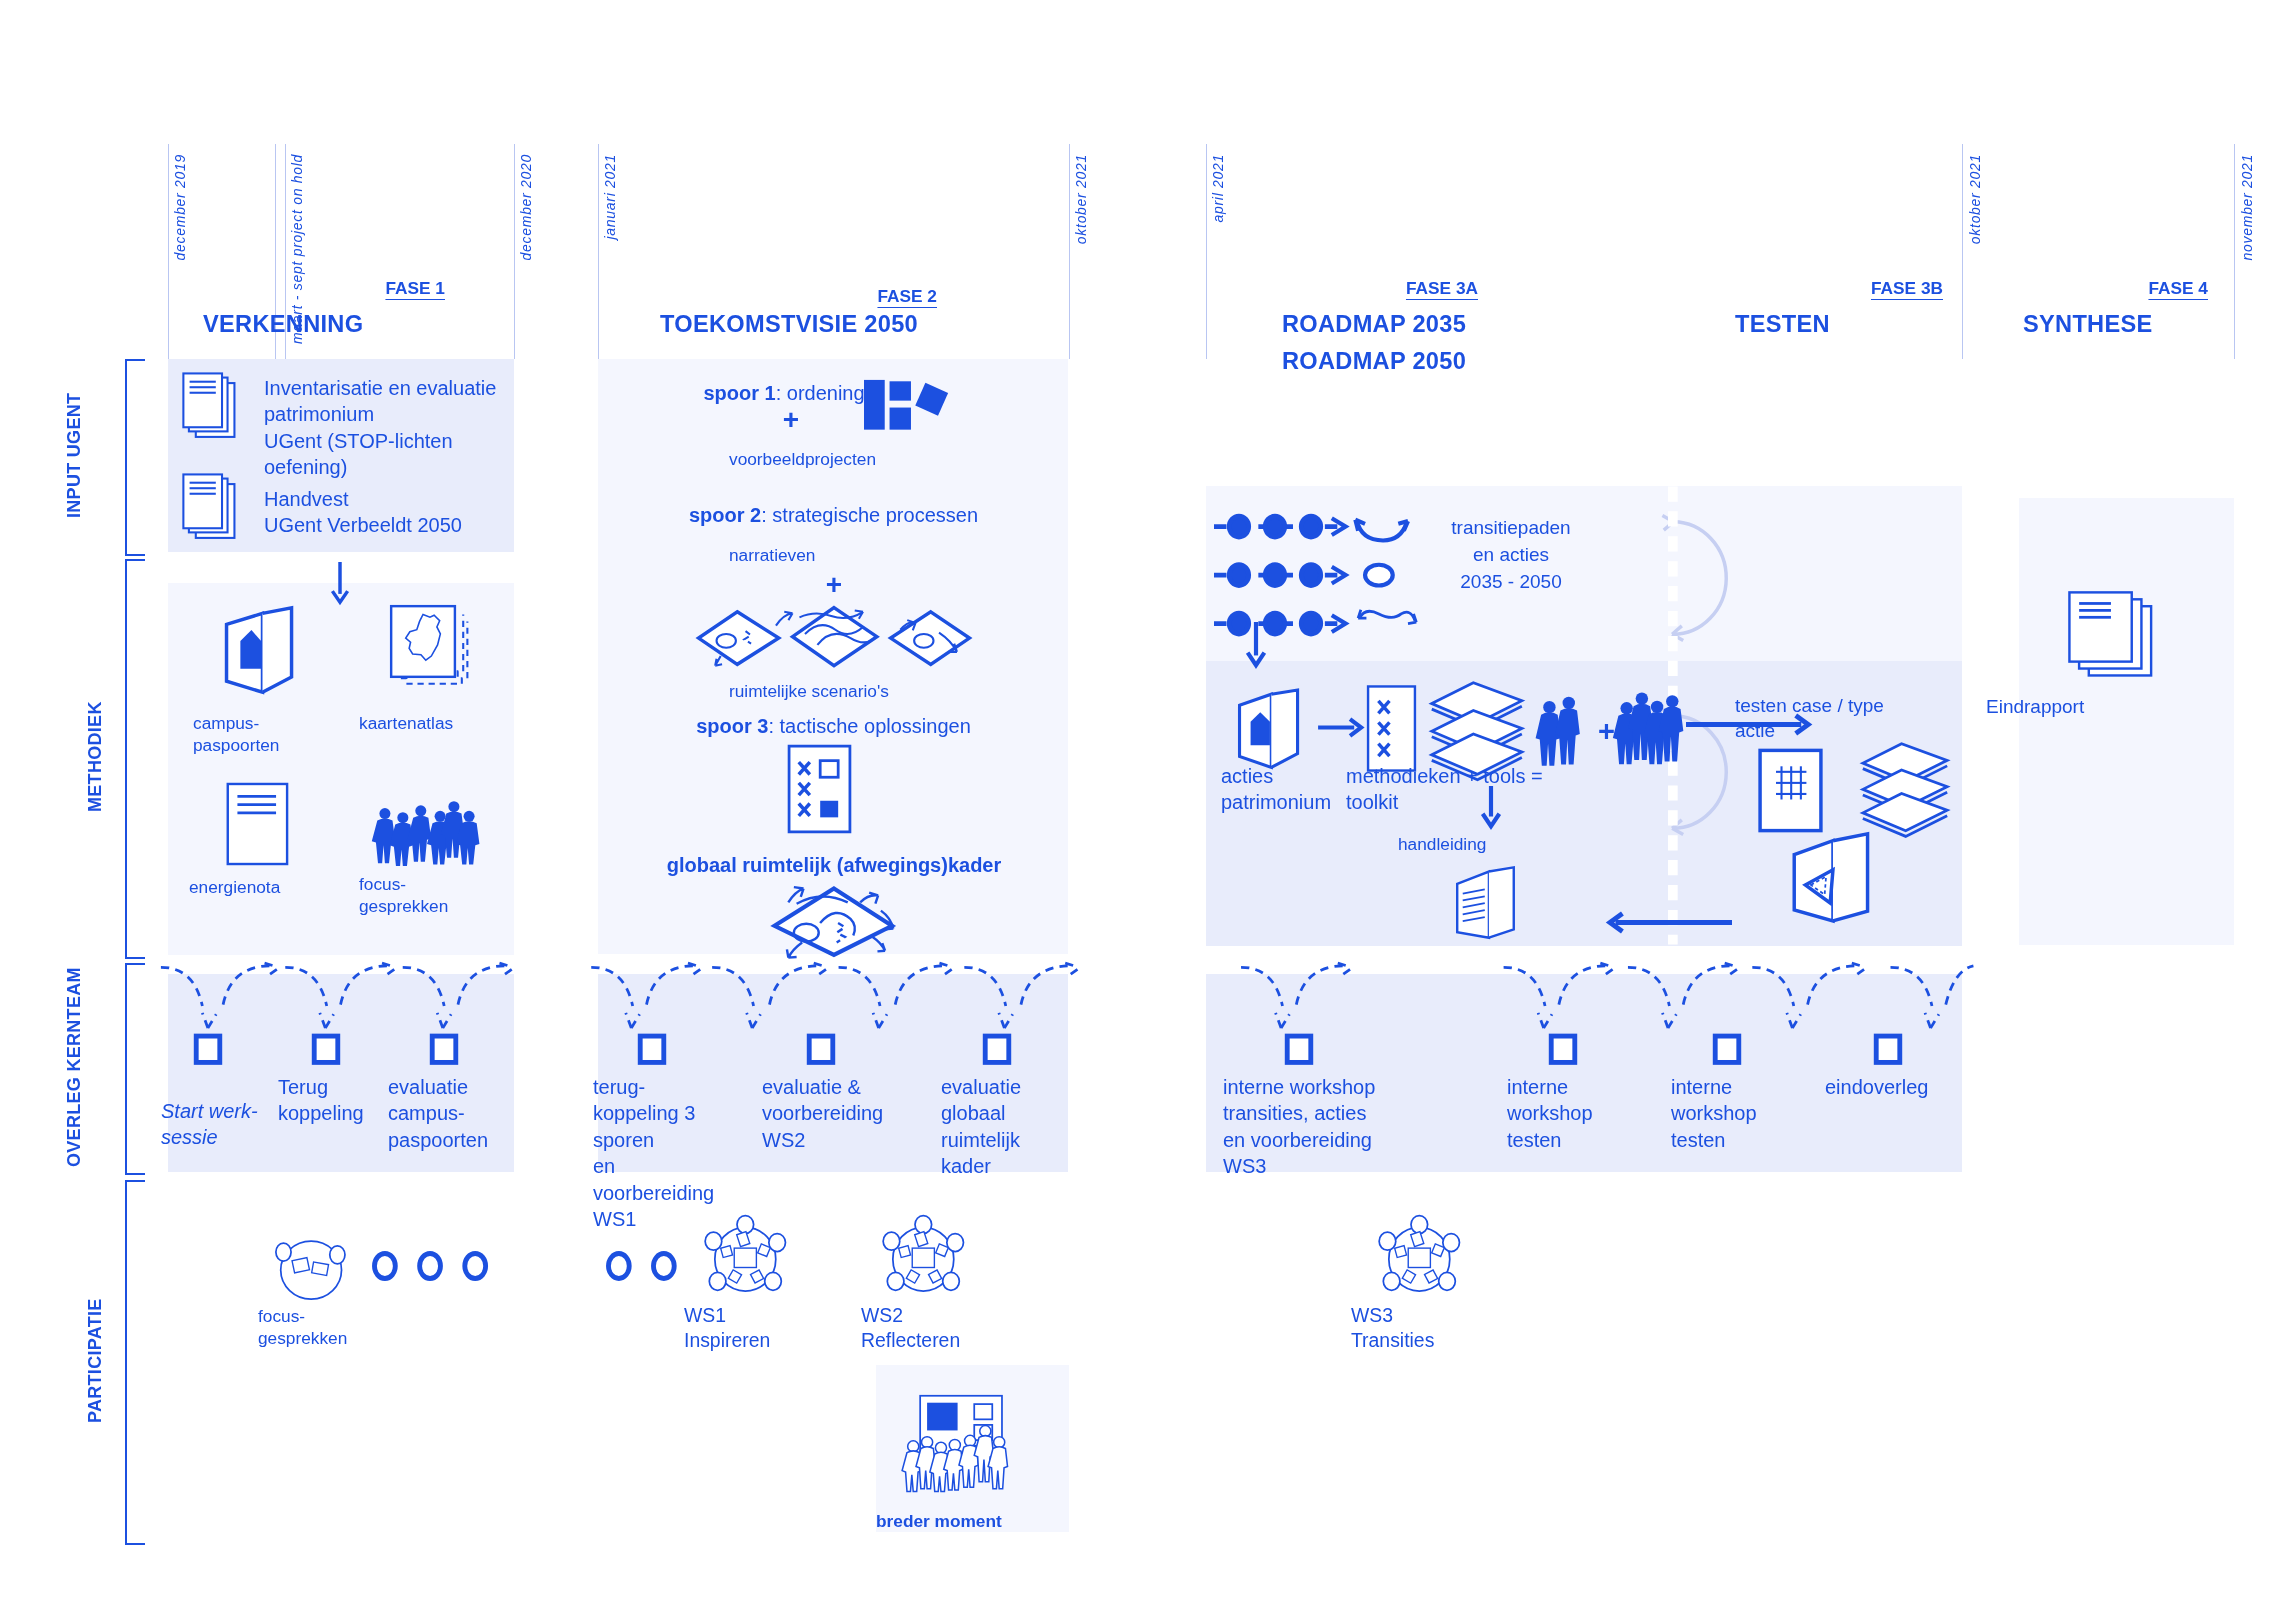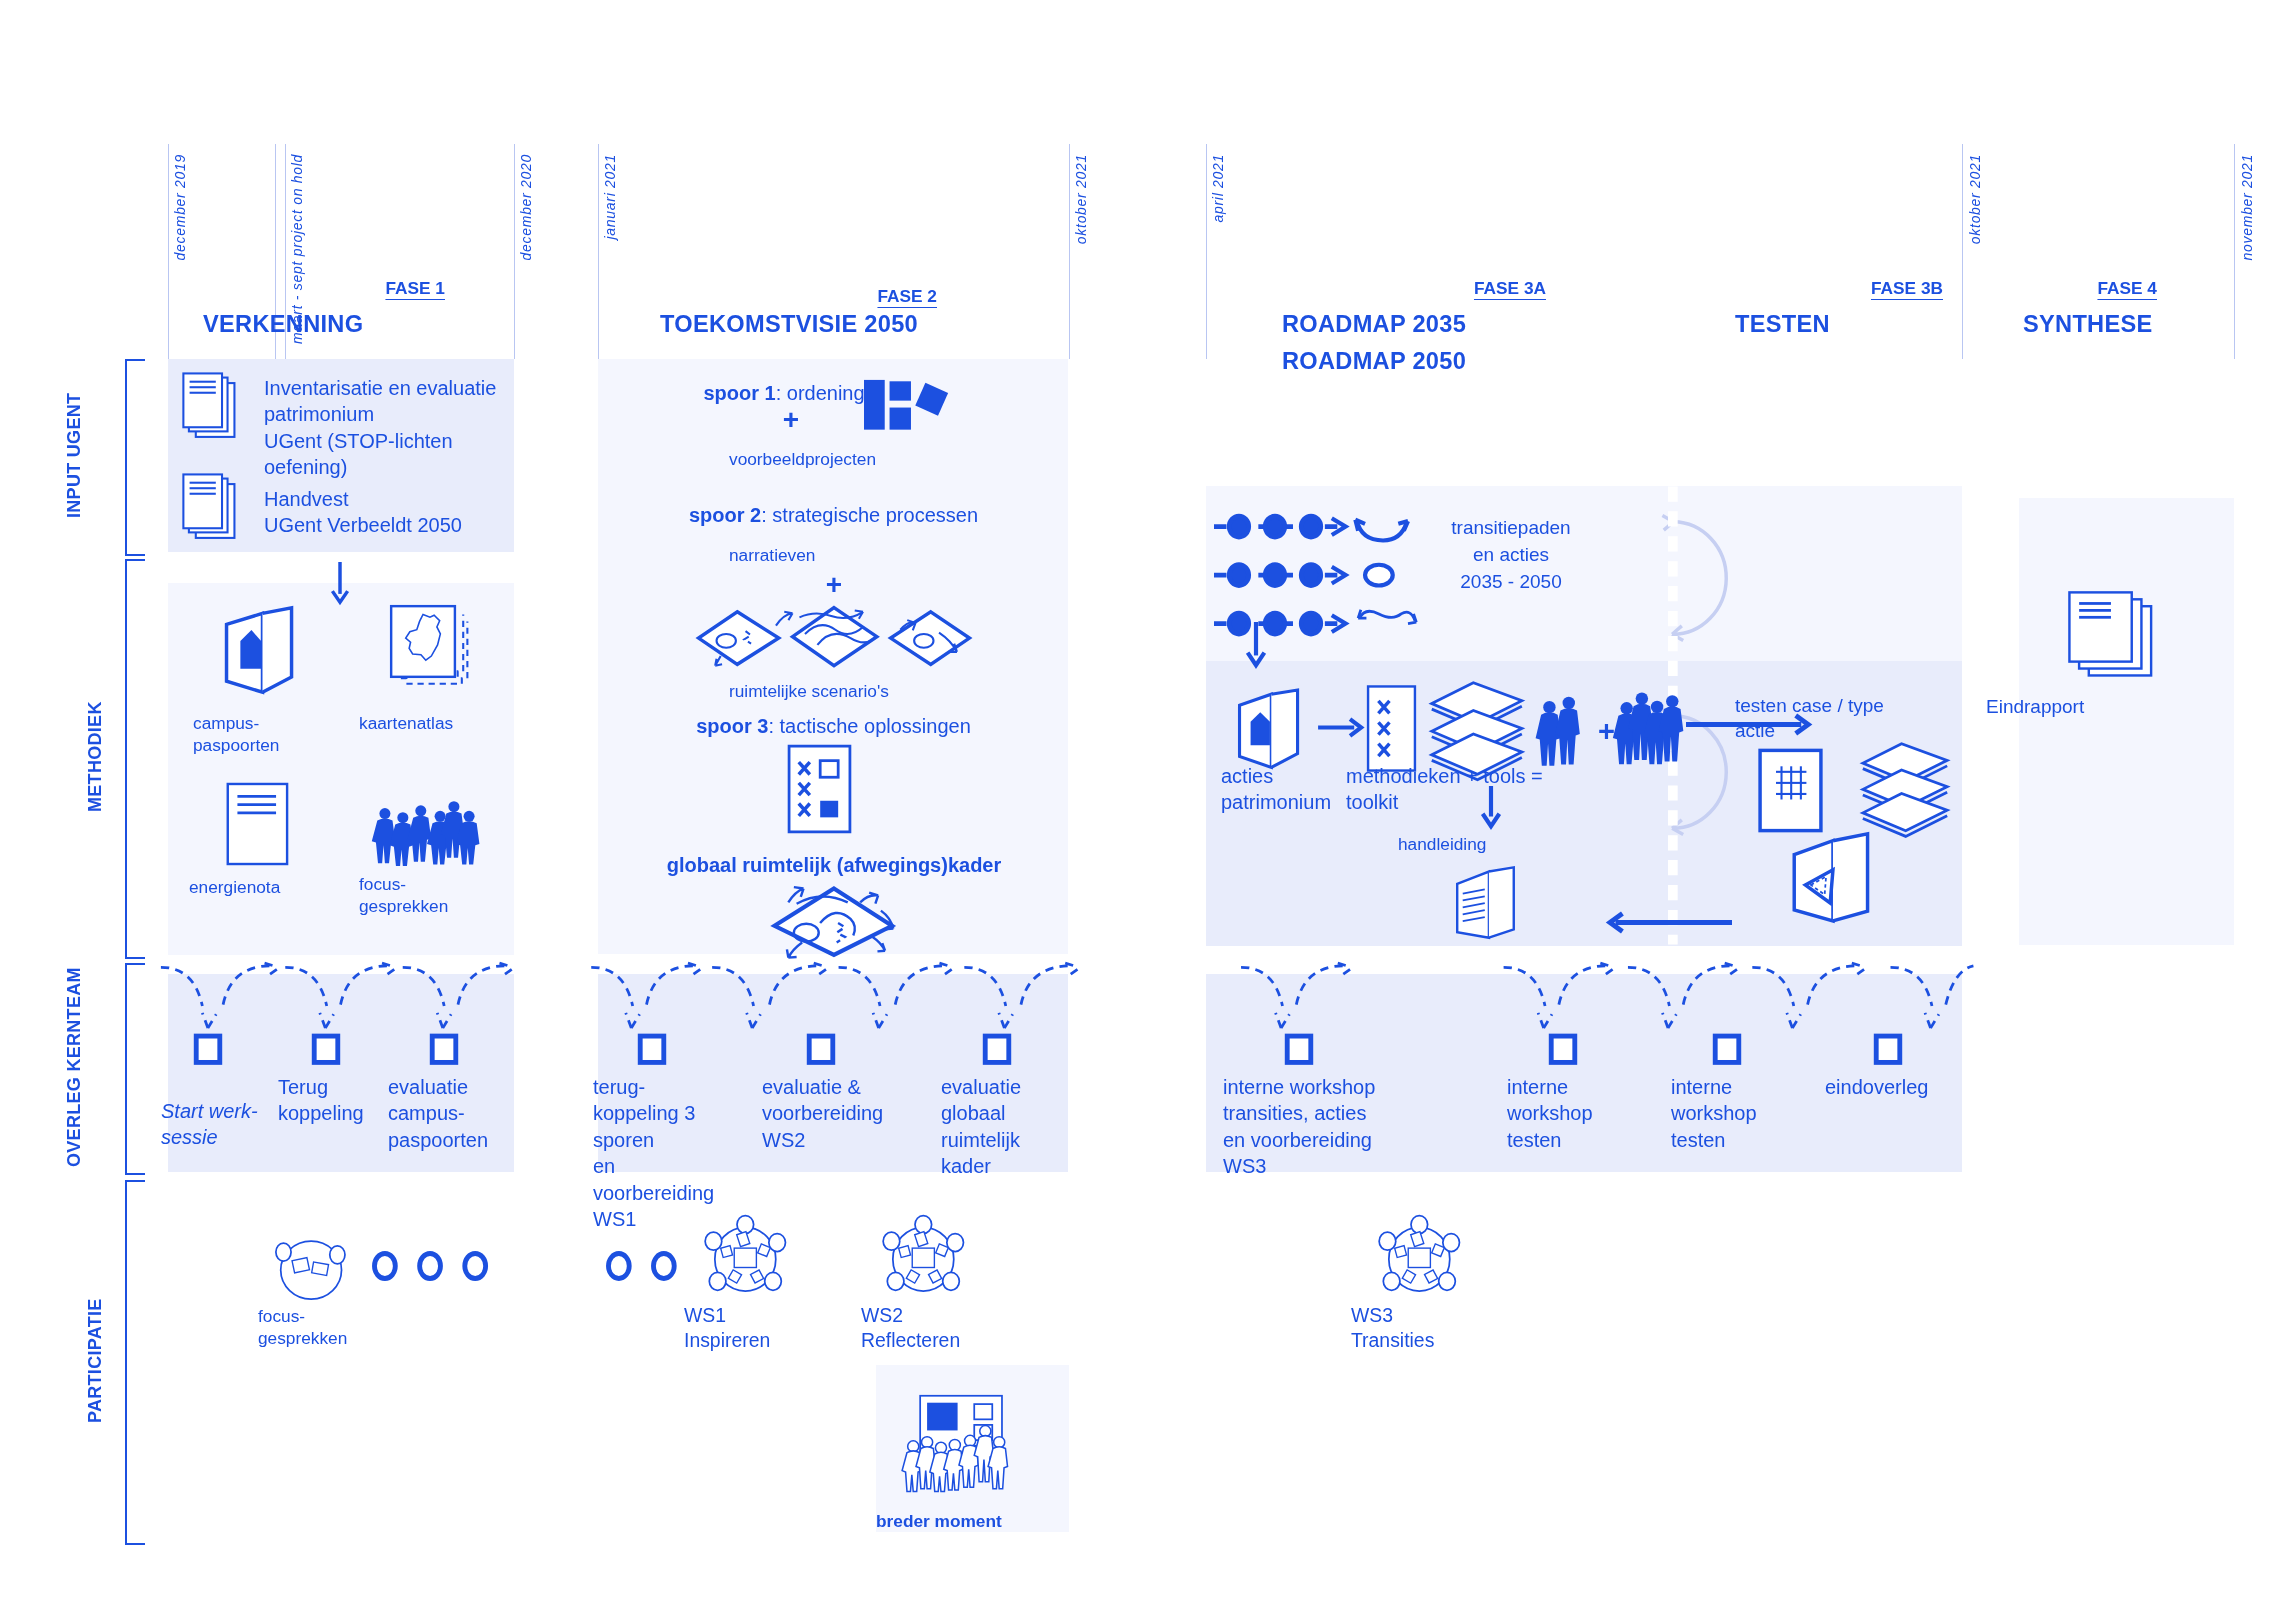--- a/index.html
+++ b/index.html
@@ -92,28 +92,28 @@
 
   <div class="bracket" style="left:125px;top:1180px;height:361px;"></div>
   <div class="side-label" style="left:85px;top:1180px;height:361px;text-align:center;">PARTICIPATIE</div>
 
   <div class="fase-tag" style="left:237px;top:278px;width:208px;">FASE 1</div>
   <div class="fase-title" style="left:203px;top:311px;width:278px;">VERKENNING</div>
 
   <div class="fase-tag" style="left:729px;top:286px;width:208px;">FASE 2</div>
   <div class="fase-title" style="left:660px;top:311px;width:347px;">TOEKOMSTVISIE 2050</div>
 
-  <div class="fase-tag" style="left:1338px;top:278px;width:208px;">FASE 3A</div>
+  <div class="fase-tag" style="left:1270px;top:278px;width:208px;">FASE 3A</div>
   <div class="fase-title" style="left:1282px;top:311px;width:278px;">ROADMAP 2035</div>
   <div class="fase-title" style="left:1282px;top:348px;width:278px;">ROADMAP 2050</div>
 
   <div class="fase-tag" style="left:1735px;top:278px;width:208px;">FASE 3B</div>
   <div class="fase-title" style="left:1735px;top:311px;width:208px;">TESTEN</div>
 
-  <div class="fase-tag" style="left:1949px;top:278px;width:208px;">FASE 4</div>
+  <div class="fase-tag" style="left:2000px;top:278px;width:208px;">FASE 4</div>
   <div class="fase-title" style="left:2023px;top:311px;width:208px;">SYNTHESE</div>
 
   <div class="abs" style="left:182px;top:372px;">
     <svg width="69" height="76" viewBox="0 0 100 110">
       <rect x="20" y="16" width="56" height="78" fill="#ffffff" stroke="#1c50e0" stroke-width="3"></rect>
       <rect x="10" y="8" width="56" height="78" fill="#ffffff" stroke="#1c50e0" stroke-width="3"></rect>
       <rect x="2" y="2" width="56" height="78" fill="#ffffff" stroke="#1c50e0" stroke-width="3"></rect>
       <line x1="11" y1="14" x2="49" y2="14" stroke="#1c50e0" stroke-width="3"></line>
       <line x1="11" y1="22" x2="49" y2="22" stroke="#1c50e0" stroke-width="3"></line>
       <line x1="11" y1="30" x2="49" y2="30" stroke="#1c50e0" stroke-width="3"></line>

